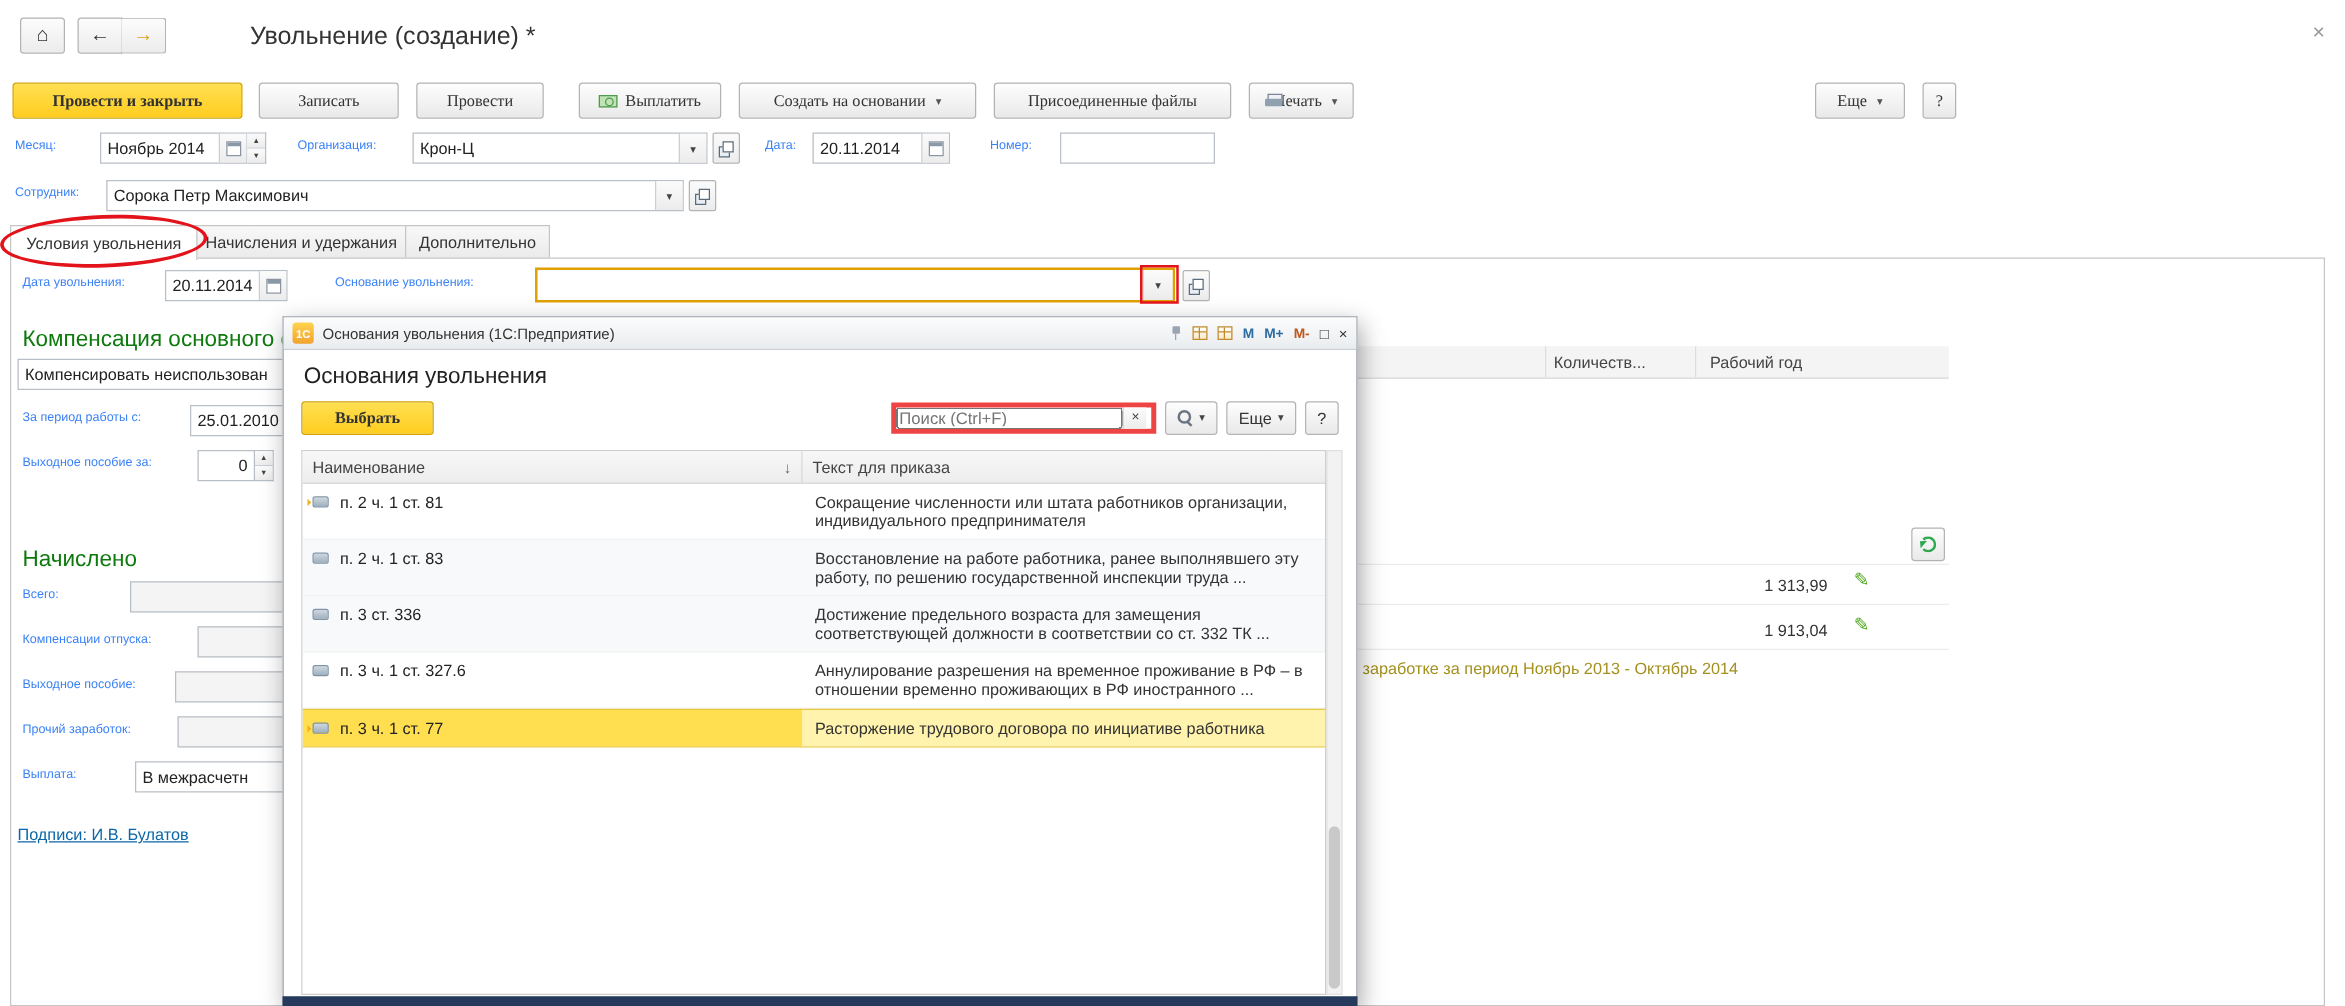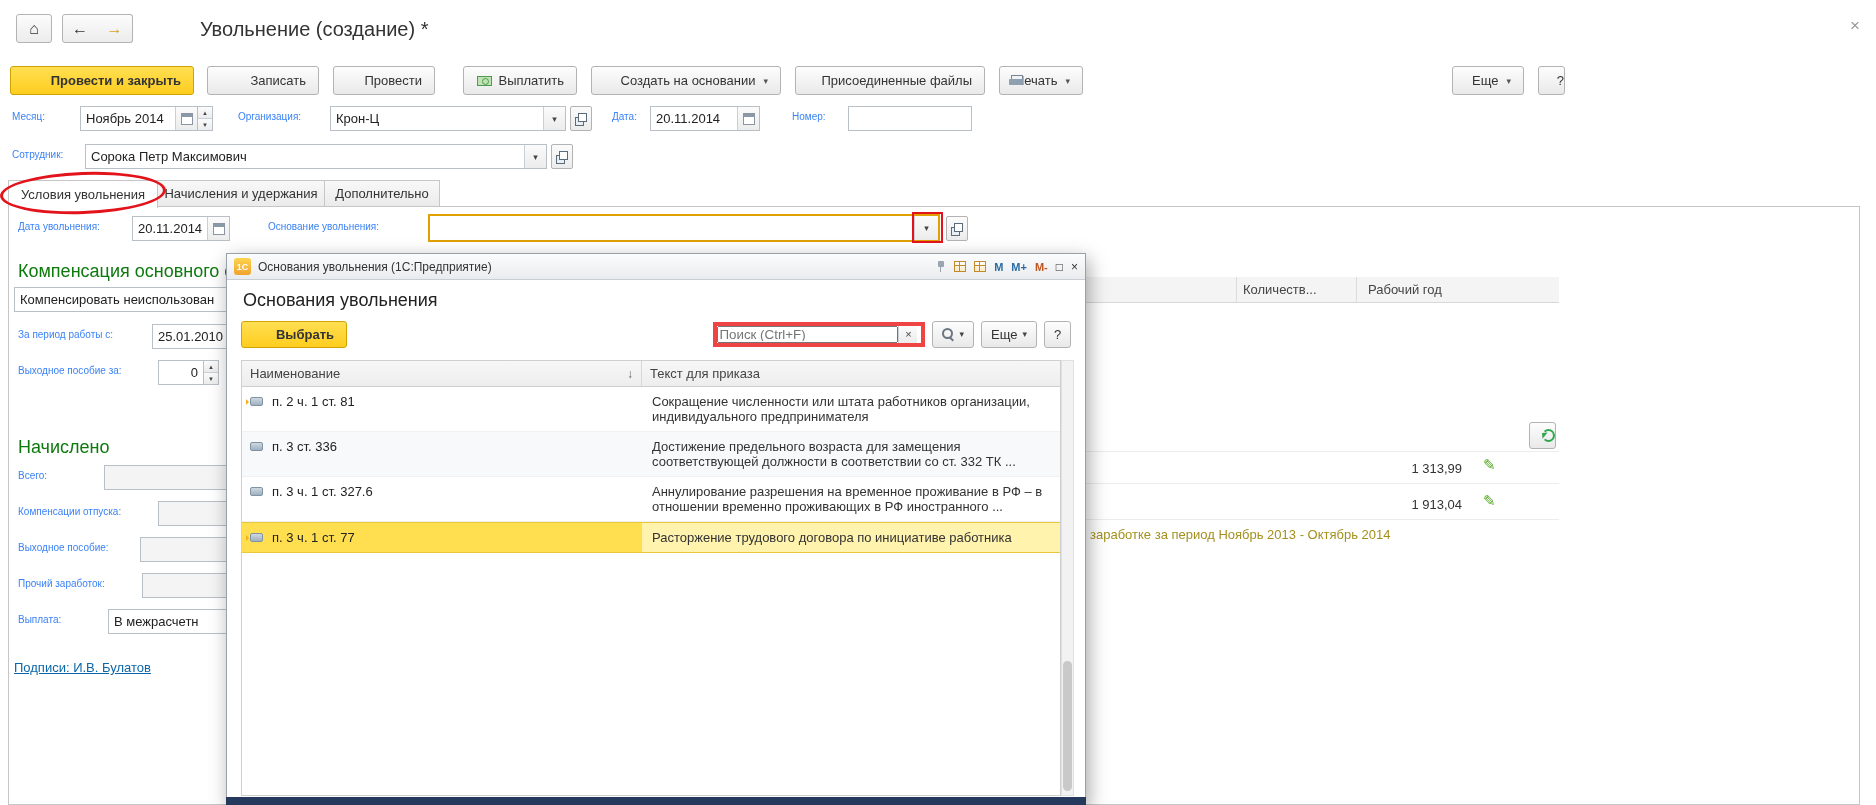--- a/index.html
+++ b/index.html
@@ -2,23 +2,23 @@
 <html><head>
 <meta charset="utf-8">
 <style>
   * { margin:0; padding:0; box-sizing:border-box; }
   html,body { background:#fff; }
   body { font-family:"Liberation Sans", sans-serif; font-size:13px; color:#333; }
   #screen { position:relative; width:1876px; height:805px; overflow:hidden; background:#fff; }
   .abs { position:absolute; }
 
   
-  .btn { display:inline-flex; align-items:center; justify-content:flex-end; gap:6px;
+  .btn { display:inline-flex; align-items:center; justify-content:center; gap:6px;
          height:29px; padding:0 12px; background:linear-gradient(#fdfdfd,#e9e9e9);
-         border:1px solid #b3b3b3; border-radius:3px; cursor:pointer; font-size:13px; color:#333; }
+         border:1px solid #b3b3b3; border-radius:3px; cursor:pointer; font-size:13px; color:#333;font-family:Liberation Serif, serif; }
   .btn.primary { background:linear-gradient(#ffdf52,#ffcd1f); border-color:#cfa400; font-weight:bold; }
   .btn .caret { font-size:9px; color:#555; margin-left:2px; }
   .navbtn { position:absolute; width:36px; height:29px; border:1px solid #b3b3b3; border-radius:3px;
             background:linear-gradient(#fcfcfc,#ececec); display:flex; align-items:center;
             justify-content:center; font-size:16px; cursor:pointer; }
 
   
   .lbl { position:absolute; font-size:10px; color:#3b82f6; white-space:nowrap; }
   .fld { position:absolute; display:flex; align-items:stretch; height:25px; border:1px solid #b9bfc6; background:#fff; }
   .fld input { border:0; outline:0; flex:1; min-width:0; padding:0 5px; font:inherit; color:#222; background:transparent; }
@@ -382,20 +382,27 @@
       </div>
       <div>
   <div class="trow">
     <div class="tname">
       <span class="icon-item marked"></span>
       <span class="tname-txt">п. 2 ч. 1 ст. 81</span>
     </div>
     <div class="ttext">Сокращение численности или штата работников организации, индивидуального предпринимателя</div>
   </div>
 
+  <div class="trow alt">
+    <div class="tname">
+      <span class="icon-item"></span>
+      <span class="tname-txt">п. 2 ч. 1 ст. 83</span>
+    </div>
+    <div class="ttext">Восстановление на работе работника, ранее выполнявшего эту работу, по решению государственной инспекции труда ...</div>
+  </div>
 
 
   <div class="trow alt">
     <div class="tname">
       <span class="icon-item"></span>
       <span class="tname-txt">п. 3 ст. 336</span>
     </div>
     <div class="ttext">Достижение предельного возраста для замещения соответствующей должности в соответствии со ст. 332 ТК ...</div>
   </div>
 

